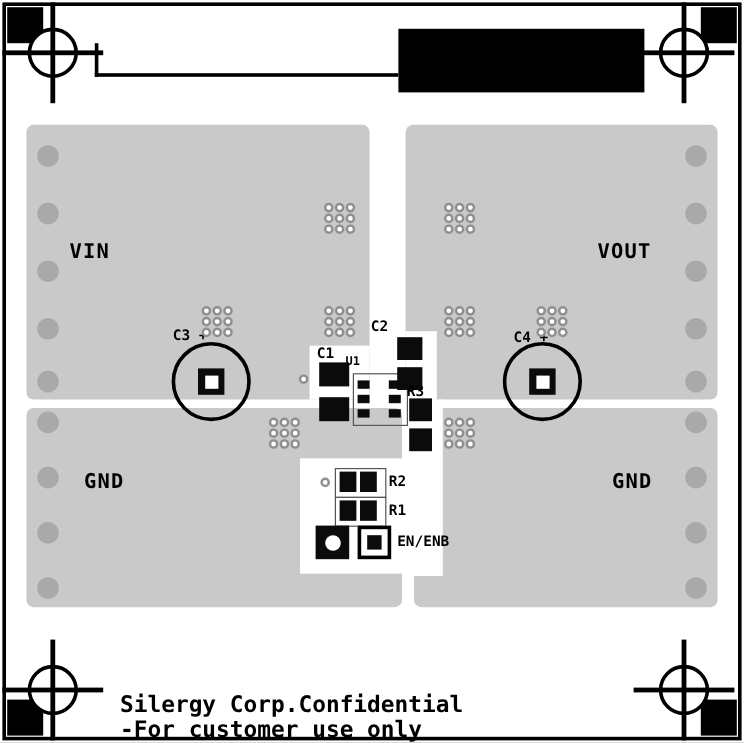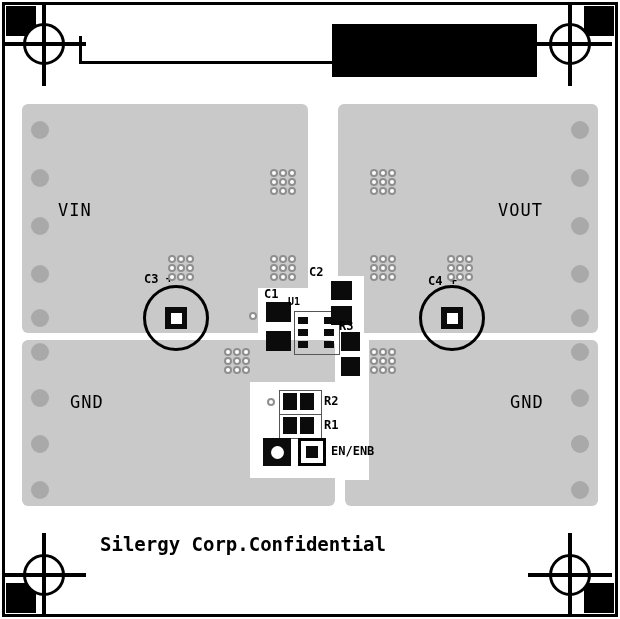--- a/index.html
+++ b/index.html
@@ -7,21 +7,21 @@
          font-family:"DejaVu Sans Mono","Liberation Mono",monospace;overflow:hidden;}
   .border{position:absolute;left:2px;top:2px;right:2px;bottom:2px;border:3px solid #000;}
   .csq{position:absolute;width:30px;height:30px;background:#000;}
   .fid{position:absolute;width:84px;height:84px;}
   .fid .circ{position:absolute;left:21px;top:21px;width:42px;height:42px;box-sizing:border-box;
              border:3px solid #000;border-radius:50%;background:#fff;}
   .fid .h{position:absolute;left:0;top:40px;width:84px;height:4px;background:#000;}
   .fid .v{position:absolute;left:40px;top:0;width:4px;height:84px;background:#000;}
   .copper{position:absolute;background:var(--copper,#c9c9c9);border-radius:6px;}
   .cut{position:absolute;background:#fff;}
-  .rlabel{position:absolute;font-weight:normal;font-size:17px;letter-spacing:1px;color:#000;}
+  .rlabel{position:absolute;font-weight:bold;font-size:17px;letter-spacing:1px;color:#000;}
   .clabel{position:absolute;font-weight:bold;font-size:12px;color:#000;white-space:nowrap;}
   .clabel.small{font-size:10px;}
   .pad{position:absolute;background:var(--pad,#0b0b0b);}
   .cap{position:absolute;width:66px;height:66px;box-sizing:border-box;border:3px solid #000;border-radius:50%;}
   .cpad{position:absolute;width:22px;height:22px;background:var(--pad,#0b0b0b);
         display:flex;align-items:center;justify-content:center;}
   .cpad .hole{width:11px;height:11px;background:#fff;}
   .via{position:absolute;width:8px;height:8px;box-sizing:border-box;border:2px solid var(--ring,#8f8f8f);
        border-radius:50%;background:#fff;}
   .epad{position:absolute;width:18px;height:18px;border-radius:50%;background:var(--edge,#a9a9a9);}
@@ -30,21 +30,21 @@
   .enpadA{position:absolute;width:28px;height:28px;background:var(--pad,#0b0b0b);
           display:flex;align-items:center;justify-content:center;}
   .enpadA .hole{width:13px;height:13px;border-radius:50%;background:#fff;}
   .enpadB{position:absolute;width:28px;height:28px;box-sizing:border-box;border:3px solid #000;background:#fff;
           display:flex;align-items:center;justify-content:center;}
   .enpadB .sq{width:12px;height:12px;background:var(--pad,#0b0b0b);}
   .title{position:absolute;left:84px;top:30px;font-size:25px;font-weight:bold;white-space:nowrap;color:#000;}
   .titleline{position:absolute;left:79px;top:61px;width:253px;height:3px;background:#000;}
   .titletick{position:absolute;left:79px;top:36px;width:3px;height:28px;background:#000;}
   .label-rect{position:absolute;left:332px;top:24px;width:205px;height:53px;background:#000;}
-  .footer{position:absolute;left:100px;top:534px;font-size:19px;font-weight:bold;line-height:21px;
+  .footer{position:absolute;left:100px;top:577px;font-size:19px;font-weight:bold;line-height:21px;
           white-space:nowrap;color:#000;}
 </style>
 </head>
 <body>
 
 <div class="board">
   <div class="border"></div>
 
   <div class="csq" style="left:6px;top:6px;"></div>
   <div class="csq" style="left:584px;top:6px;"></div>
@@ -137,20 +137,21 @@
   <div class="enpadA" style="left:263px;top:438px;">
       <div class="hole"></div>
     </div>
   <div class="enpadB" style="left:298px;top:438px;">
       <div class="sq"></div>
     </div>
   <div class="clabel" style="left:331px;top:444px;">EN/ENB</div>
 
   <div class="footer">
     <div>Silergy Corp.Confidential</div>
+    <div>-For customer use only</div>
   </div>
 <div class="epad" style="left: 31px; top: 121px;"></div>
     <div class="epad" style="left: 31px; top: 169px;"></div>
     <div class="epad" style="left: 31px; top: 217px;"></div>
     <div class="epad" style="left: 31px; top: 265px;"></div>
     <div class="epad" style="left: 31px; top: 309px;"></div>
     <div class="epad" style="left: 31px; top: 343px;"></div>
     <div class="epad" style="left: 31px; top: 389px;"></div>
     <div class="epad" style="left: 31px; top: 435px;"></div>
     <div class="epad" style="left: 31px; top: 481px;"></div>

